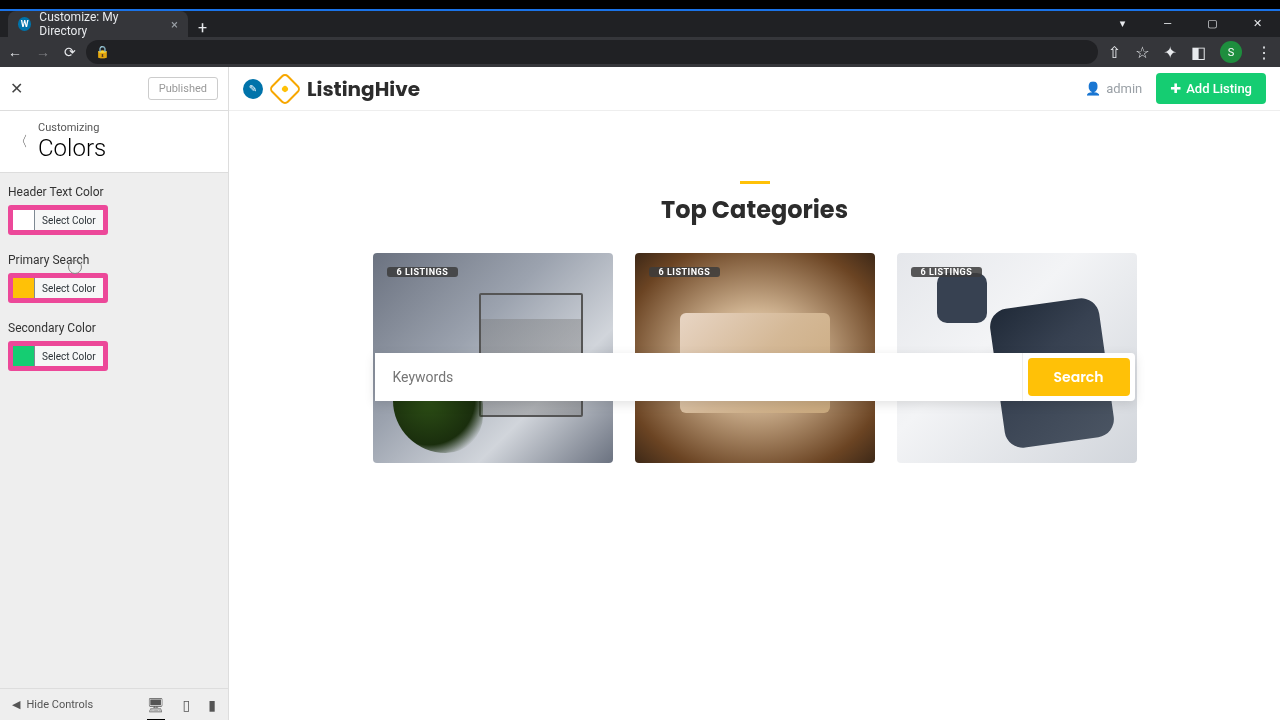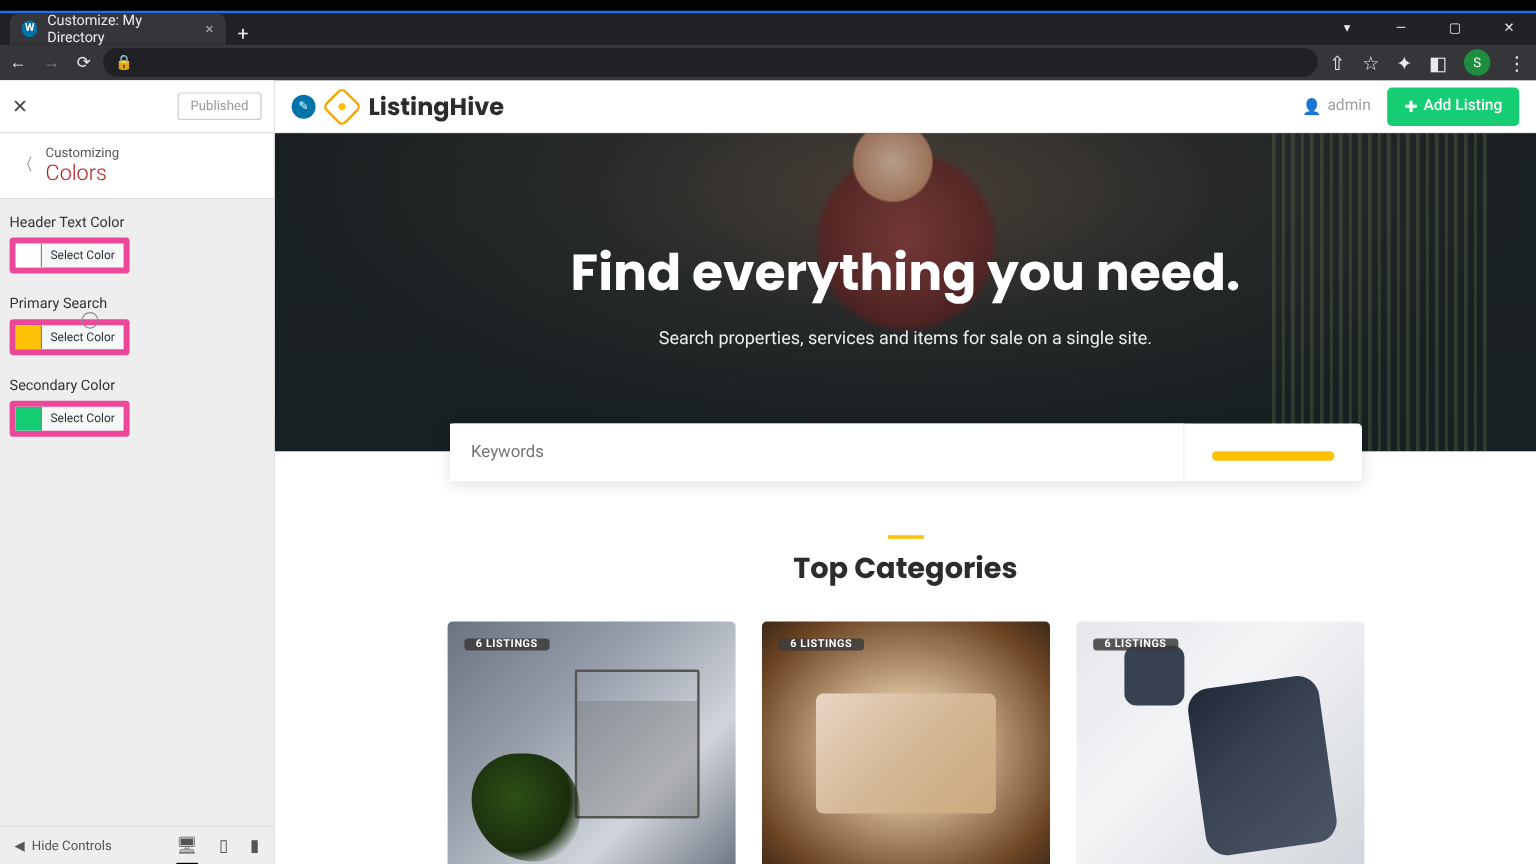--- a/index.html
+++ b/index.html
@@ -25,21 +25,21 @@
 .app { display: flex; height: 653px; background: #fff; position: relative; }
 
 
 .customizer { width: 229px; background: #eee; border-right: 1px solid #ddd; display: flex; flex-direction: column; font-size: 13px; }
 .cust-head { height: 44px; background: #fff; border-bottom: 1px solid #ddd; display: flex; align-items: center; padding: 0 10px; }
 .close-x { color: #444; font-size: 16px; cursor: pointer; }
 .published { margin-left: auto; background: #fff; border: 1px solid #ccc; color: #999; font-size: 11px; padding: 4px 10px; border-radius: 3px; }
 .cust-crumb { background: #fff; border-bottom: 1px solid #ddd; padding: 10px 14px; display: flex; align-items: center; gap: 10px; }
 .back-chev { color: #555; font-size: 14px; cursor: pointer; }
 .crumb-txt .sub { font-size: 11px; color: #555; }
-.crumb-txt .main { font-size: 18px; color: #b91c1c; font-weight: 300; }
+.crumb-txt .main { font-size: 24px; color: #000000; font-weight: 300; }
 .cust-body { padding: 12px 8px; background: #eee; flex: 1; font-size: 12px; }
 .color-control { margin-bottom: 18px; }
 .color-label { color: #333; font-size: 12px; margin-bottom: 6px; font-weight: 400; }
 .color-picker { display: flex; border: 5px solid #ec4899; border-radius: 3px; width: fit-content; background: #f6f7f7; overflow: hidden; }
 .swatch { width: 22px; height: 20px; border-right: 1px solid #7e8993; }
 .swatch.white { background: #fff; }
 .swatch.yellow { background: #ffc107; }
 .swatch.green { background: #15cd72; }
 .sel-color { font-size: 10px; padding: 0 7px; display: flex; align-items: center; color: #2c3338; cursor: pointer; }
 .cust-foot { height: 32px; background: #eee; border-top: 1px solid #ddd; display: flex; align-items: center; padding: 0 12px; gap: 18px; font-size: 11px; color: #555; }
@@ -62,21 +62,21 @@
 .hero::before { content: ""; position: absolute; right: 40px; top: 0; bottom: 0; width: 180px; background: repeating-linear-gradient(90deg, rgba(120,140,90,0.3) 0, rgba(80,100,60,0.3) 3px, transparent 3px, transparent 8px); }
 .hero::after { content: ""; position: absolute; left: 50%; top: -20px; width: 220px; height: 220px; transform: translateX(-50%); background: radial-gradient(circle at 45% 20%, #e8c8b0 0%, #c28b6b 15%, transparent 16%), radial-gradient(circle at 50% 50%, #8b3a3a 0%, #5d2020 45%, transparent 50%); border-radius: 50% 50% 40% 40%; opacity: 0.7; }
 .hero h1 { color: #fff; font-size: 42px; font-weight: 700; z-index: 2; font-family: Poppins, sans-serif; }
 .hero p { color: #eee; font-size: 15px; margin-top: 14px; z-index: 2; }
 
 .search-bar { position: absolute; left: 50%; transform: translateX(-50%); top: 286px; width: 760px; height: 48px; background: #fff; border-radius: 4px; box-shadow: 0 3px 12px rgba(0,0,0,0.12); display: flex; z-index: 5; }
 .search-field { flex: 1; border: none; padding: 0 18px; font-size: 14px; outline: none; border-right: 1px solid #eee; }
 .loc-wrap { flex: 1; display: flex; align-items: center; position: relative; }
 .loc-field { flex: 1; border: none; padding: 0 18px; font-size: 14px; outline: none; }
 .loc-icon { position: absolute; right: 14px; color: #bbb; font-size: 14px; }
-.search-btn { background: #ffc107; border: none; color: #fff; font-weight: 600; font-size: 14px; padding: 4px 26px; margin: 23px; border-radius: 14px; cursor: pointer; font-family: Poppins, sans-serif; }
+.search-btn { background: #ffc107; border: none; color: #fff; font-weight: 600; font-size: 14px; padding: 4px 26px; margin: 5px; border-radius: 4px; cursor: pointer; font-family: Poppins, sans-serif; }
 
 .section-title { text-align: center; margin-top: 70px; }
 .title-accent { width: 30px; height: 3px; background: #ffc107; margin: 0 auto 8px; }
 .section-title h2 { font-size: 24px; font-weight: 700; color: #2c2c2c; font-family: Poppins, sans-serif; }
 
 .categories { display: flex; gap: 22px; justify-content: center; margin-top: 26px; padding: 0 20px; }
 .cat-card { width: 240px; height: 210px; border-radius: 4px; position: relative; overflow: hidden; }
 .cat-badge { position: absolute; top: 14px; left: 14px; background: rgba(60,60,60,0.85); color: #fff; font-size: 9px; font-weight: 700; padding: 0 10px; border-radius: 3px; letter-spacing: 0.5px; }
 .cat1 { background: linear-gradient(135deg, #6b7280 0%, #9ca3af 40%, #d1d5db 70%, #6b7280 100%); }
 .cat1::after { content: ""; position: absolute; left: 20px; bottom: 10px; width: 90px; height: 90px; background: radial-gradient(circle at 40% 40%, #2d5016 0%, #1a2e0d 60%, transparent 80%); border-radius: 50% 60% 50% 70%; }
@@ -190,24 +190,20 @@
           <span>👤</span>
           <span>admin</span>
         </span>
         <button class="add-listing">
           <span>✚</span>
           <span>Add Listing</span>
         </button>
       </div>
     </div>
 
-    <div class="hero">
-      <h1>Find everything you need.</h1>
-      <p>Search properties, services and items for sale on a single site.</p>
-    </div>
 
     <div class="search-bar">
       <input class="search-field" placeholder="Keywords" style="">
       <button class="search-btn">Search</button>
     </div>
 
     <div class="section-title">
       <div class="title-accent"></div>
       <h2>Top Categories</h2>
     </div>

